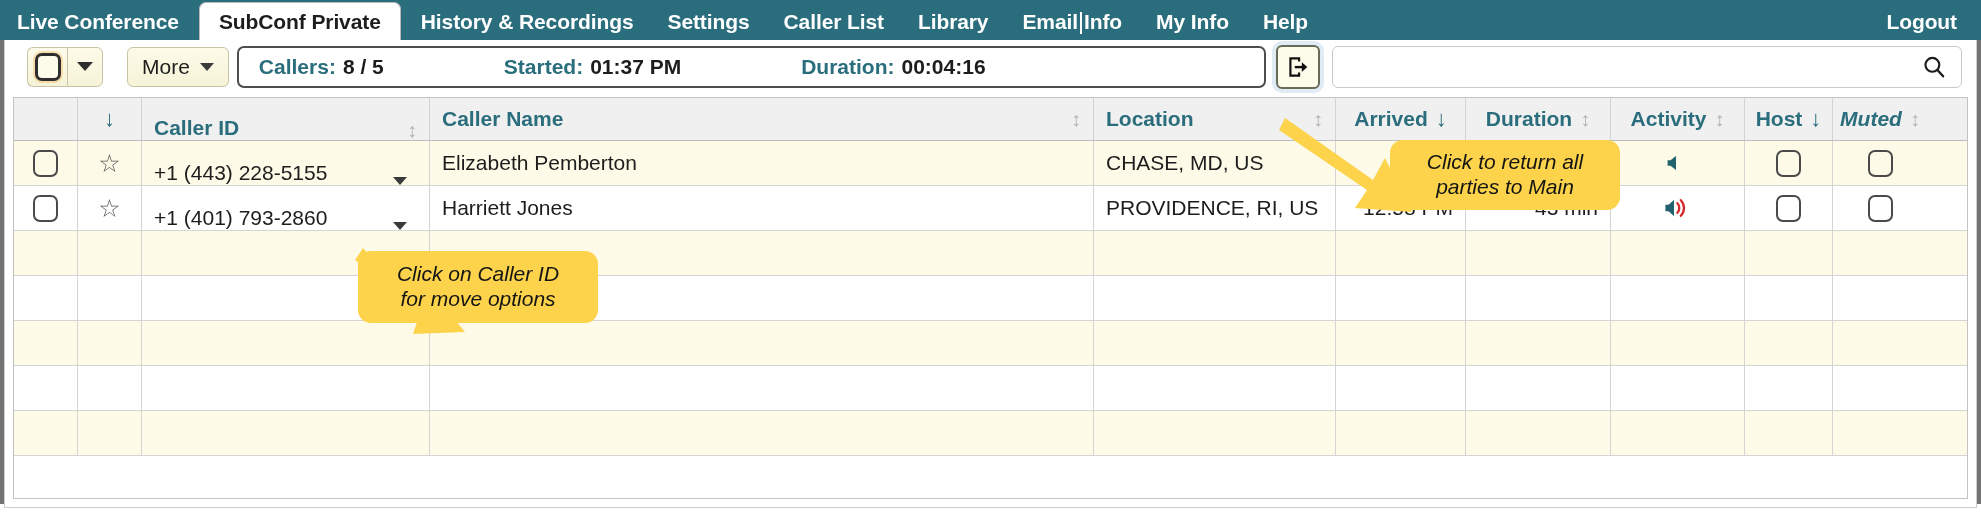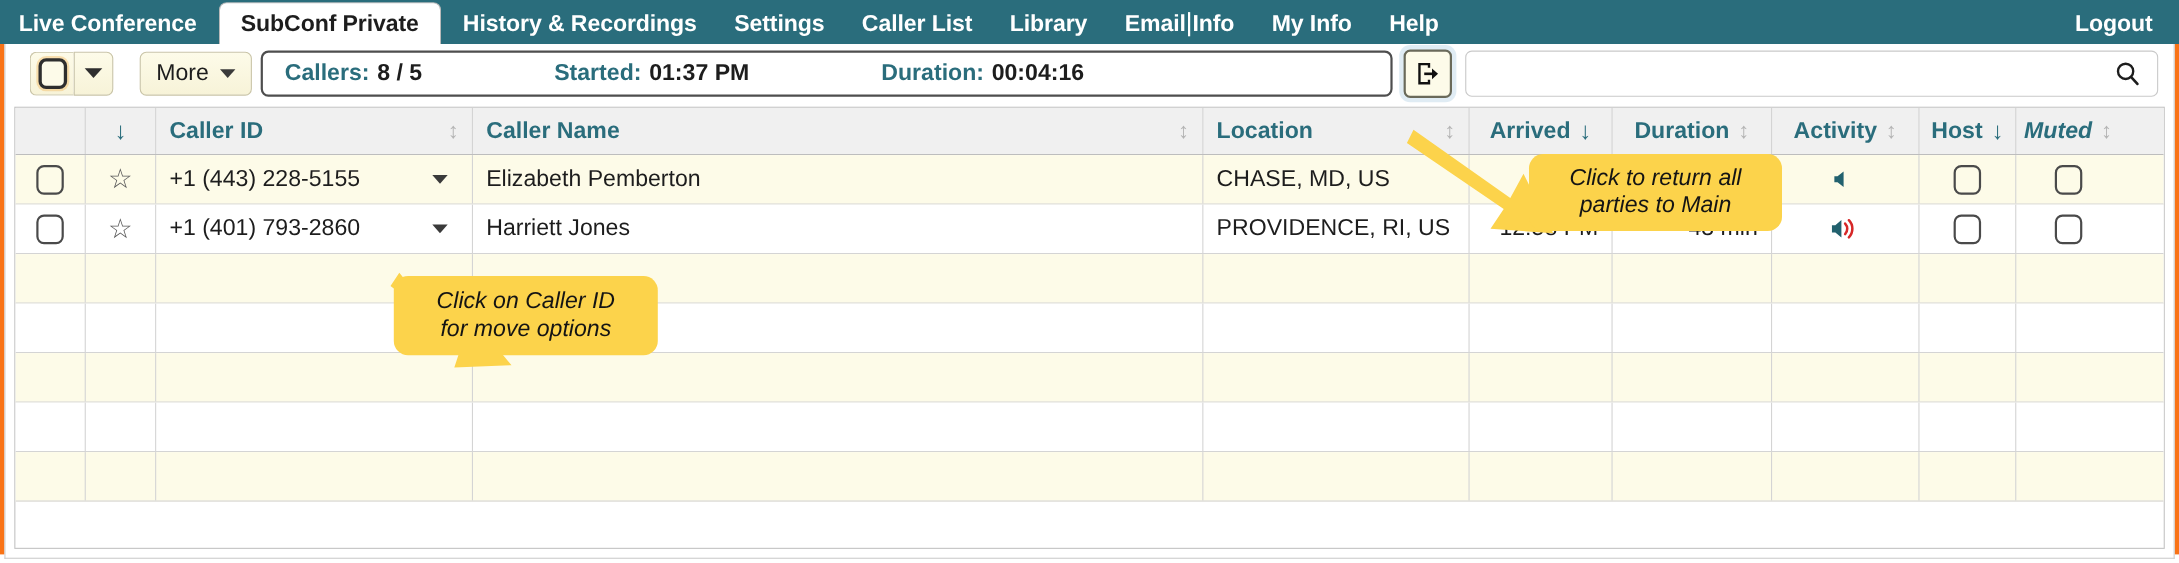--- a/index.html
+++ b/index.html
@@ -5,21 +5,21 @@
   * { box-sizing: border-box; margin: 0; padding: 0; }
   html, body {
     width: 1981px; height: 512px;
     font-family: "Liberation Sans", sans-serif;
     background: #ffffff;
     overflow: hidden;
   }
   #app {
     position: relative;
     width: 1981px; height: 504px;
-    background: #f97316;
+    background: #737373;
   }
 
   
   .tabbar {
     position: absolute; left: 0; top: 0;
     width: 1981px; height: 40px;
     background: #2a6d7c;
     display: flex; align-items: flex-end;
   }
   .tab {
@@ -205,21 +205,21 @@
     color: #2a6d7c;
     font-weight: bold;
     justify-content: space-between;
     gap: 6px;
   }
   .hcell.center { justify-content: center; gap: 8px; }
 
   
   .c-check   { width: 64px;  justify-content: center; padding: 0; }
   .c-star    { width: 64px;  justify-content: center; padding: 0; }
-  .c-callerid{ width: 288px; }
+  .c-callerid{ width: 288px; align-items: flex-end; }
   .c-name    { width: 664px; }
   .c-loc     { width: 242px; }
   .c-arr     { width: 130px; justify-content: flex-end; align-items: center; }
   .c-dur     { width: 145px; justify-content: flex-end; }
   .c-act     { width: 134px; justify-content: center; }
   .c-host    { width: 88px;  justify-content: center; }
   .c-muted   { width: 94px;  justify-content: center; font-style: italic; }
 
   .c-callerid.data { justify-content: space-between; padding-right: 22px; }
 

